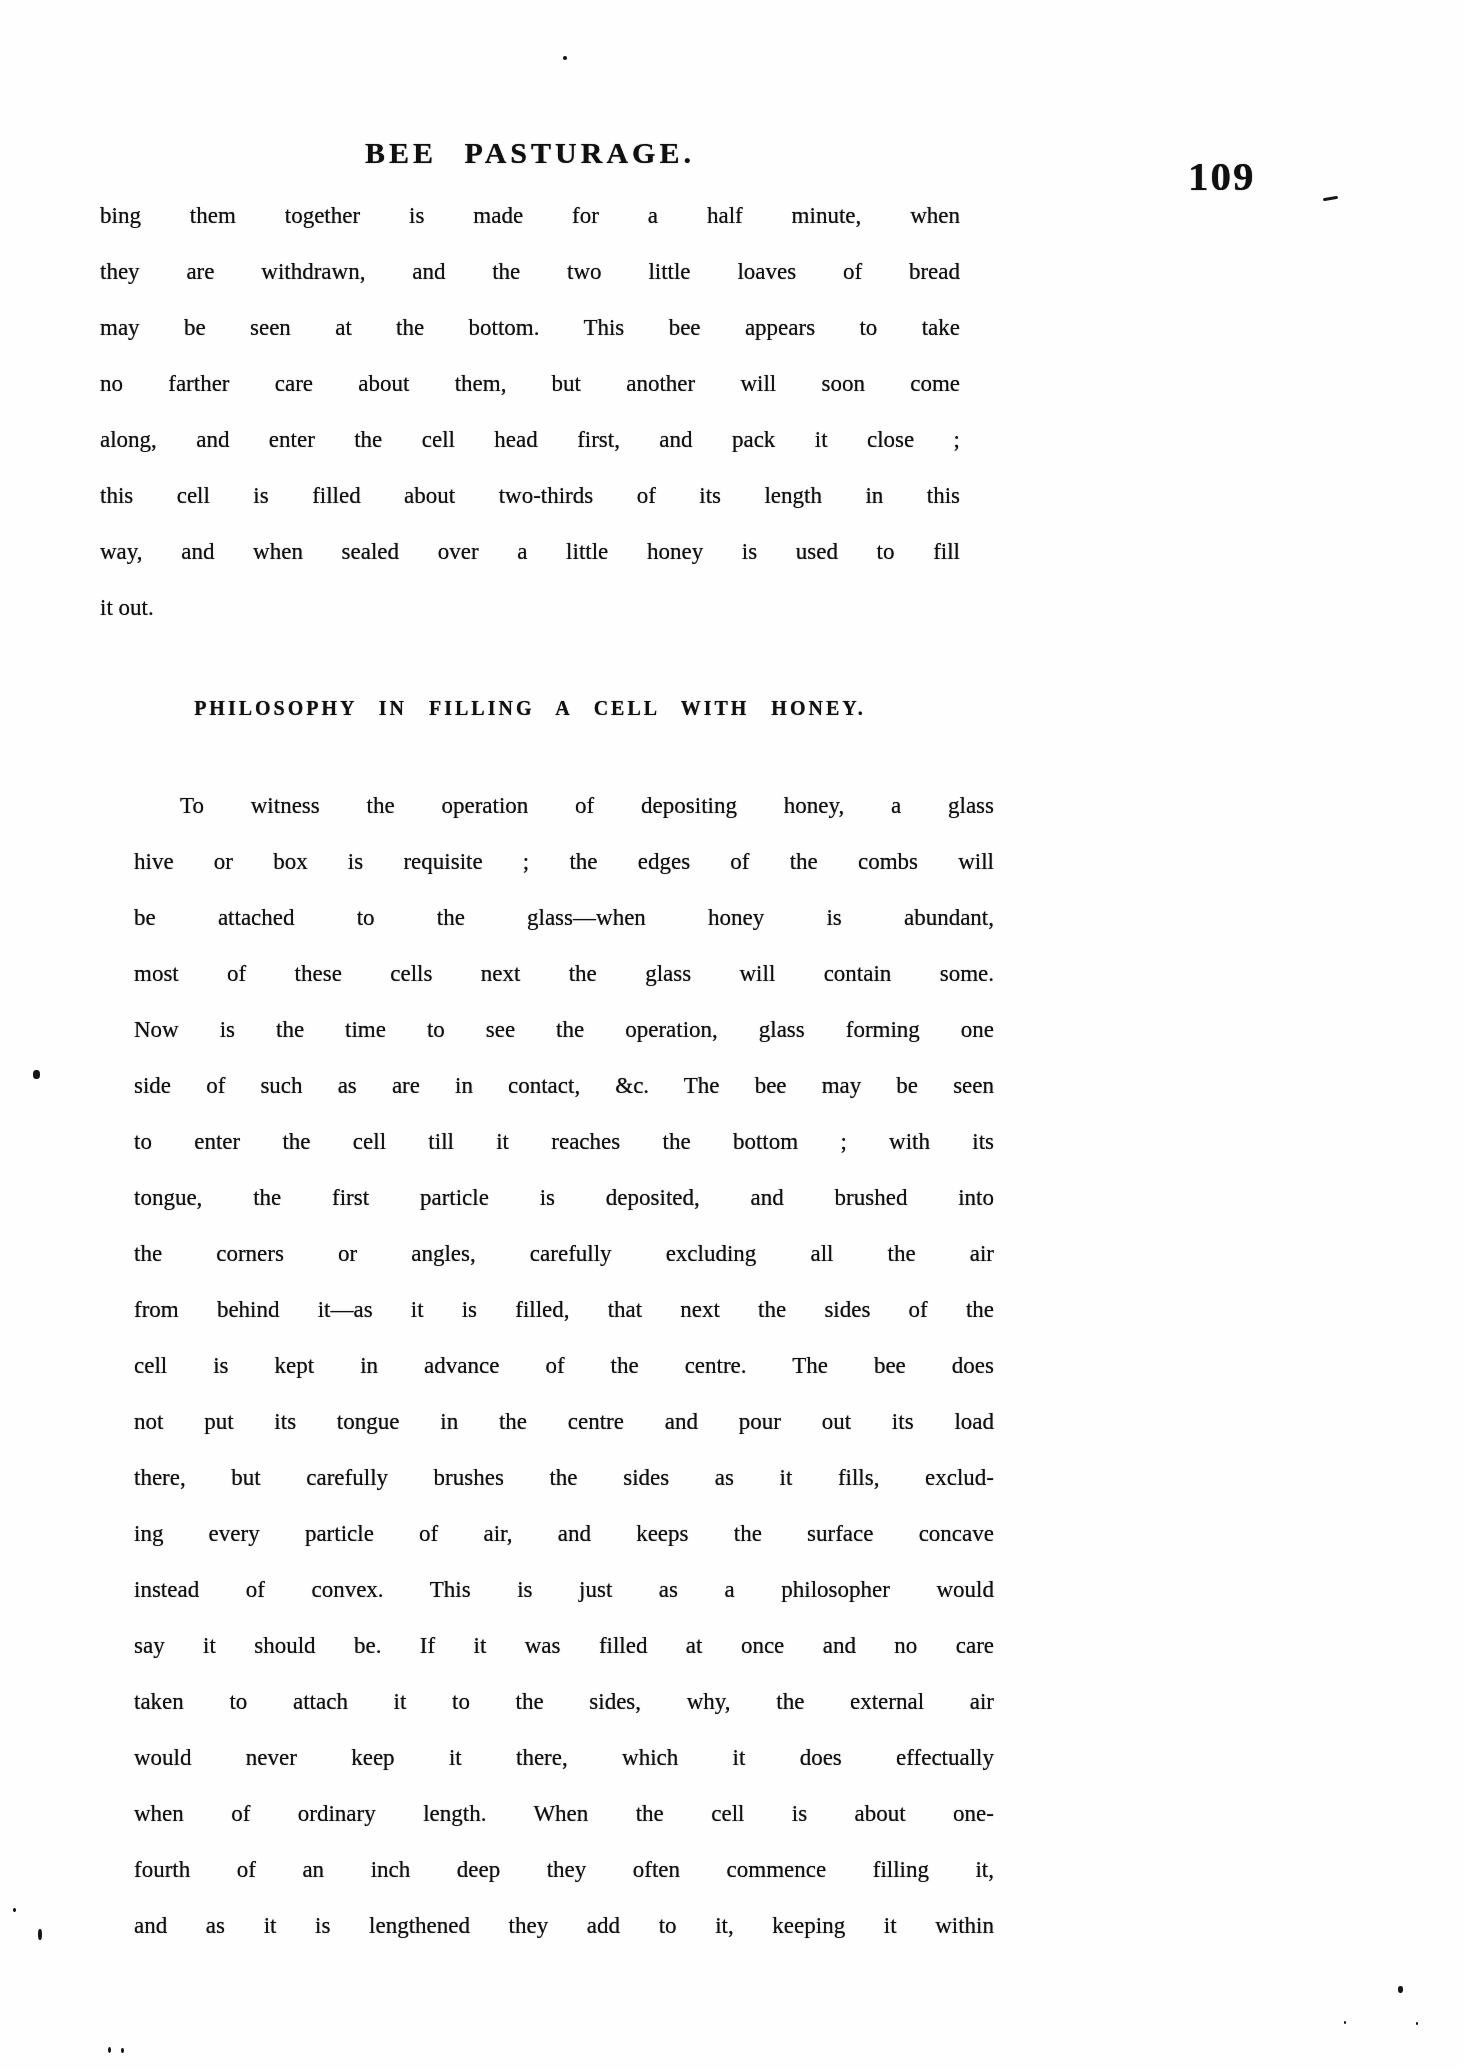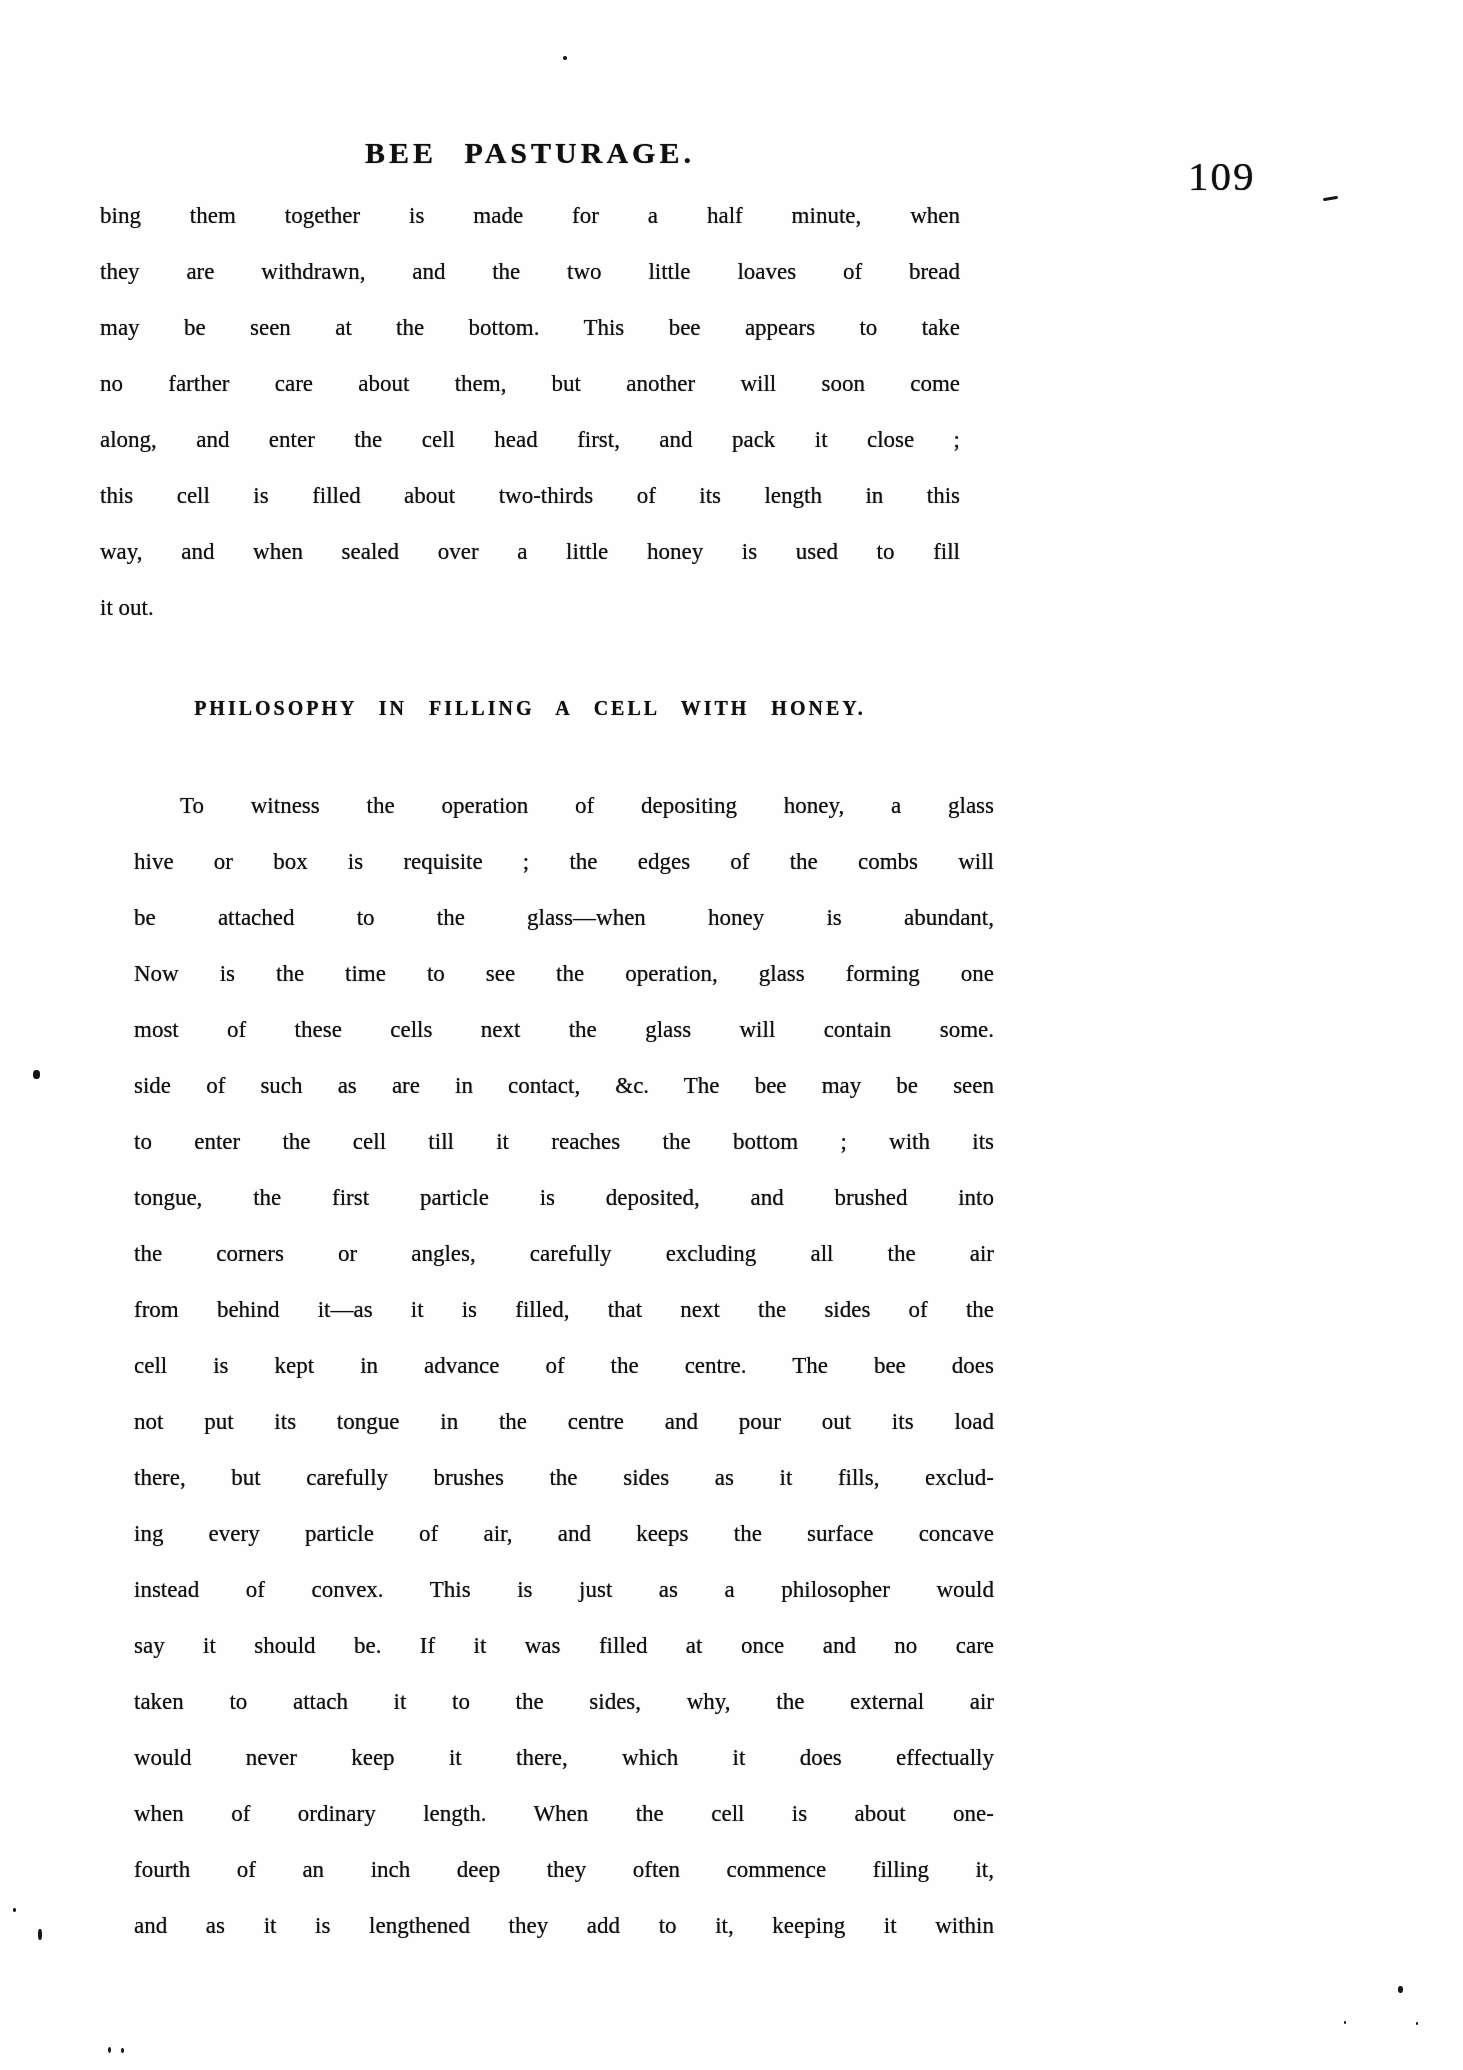--- a/index.html
+++ b/index.html
@@ -16,21 +16,21 @@
   .running-head{
     position:absolute;top:118px;left:100px;width:860px;
     text-align:center;
     font-size:30px;font-weight:bold;
     letter-spacing:4px;word-spacing:16px;
     text-shadow:0 0 1px rgba(0,0,0,.75);
     margin-top:18px;
   }
   .page-number{
     position:absolute;top:152px;left:1188px;
-    font-size:41px;font-weight:normal;
+    font-size:41px;font-weight:bold;
     letter-spacing:2px;
     text-shadow:0 0 1px rgba(0,0,0,.8);
   }
   
   .para{position:absolute;left:100px;width:860px;}
   .p1{top:188px;}
   .p2{top:778px;margin-left:34px;}
   .line{
     height:56px;line-height:56px;
     font-size:23px;
@@ -81,22 +81,22 @@
     <div class="line">way, and when sealed over a little honey is used to fill</div>
     <div class="line short">it out.</div>
   </div>
 
   <h2 class="section-heading">PHILOSOPHY IN FILLING A CELL WITH HONEY.</h2>
 
   <div class="para p2">
     <div class="line indent">To witness the operation of depositing honey, a glass</div>
     <div class="line">hive or box is requisite ; the edges of the combs will</div>
     <div class="line">be attached to the glass—when honey is abundant,</div>
+    <div class="line">most of these cells next the glass will contain some.</div>
     <div class="line">Now is the time to see the operation, glass forming one</div>
-    <div class="line">most of these cells next the glass will contain some.</div>
     <div class="line">side of such as are in contact, &amp;c.  The bee may be seen</div>
     <div class="line">to enter the cell till it reaches the bottom ; with its</div>
     <div class="line">tongue, the first particle is deposited, and brushed into</div>
     <div class="line">the corners or angles, carefully excluding all the air</div>
     <div class="line">from behind it—as it is filled, that next the sides of the</div>
     <div class="line">cell is kept in advance of the centre.  The bee does</div>
     <div class="line">not put its tongue in the centre and pour out its load</div>
     <div class="line">there, but carefully brushes the sides as it fills, exclud-</div>
     <div class="line">ing every particle of air, and keeps the surface concave</div>
     <div class="line">instead of convex.  This is just as a philosopher would</div>

